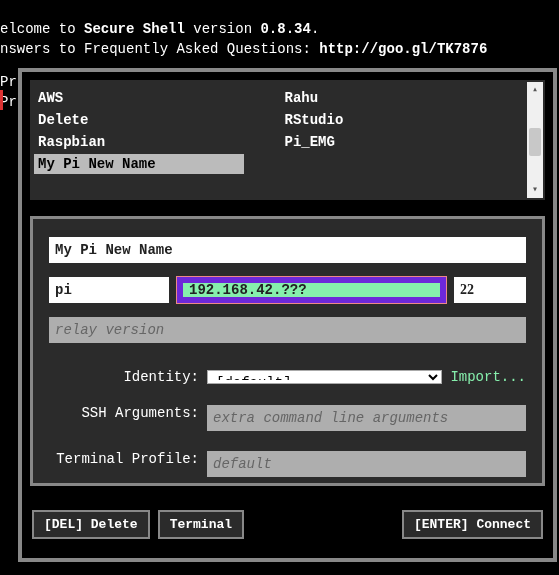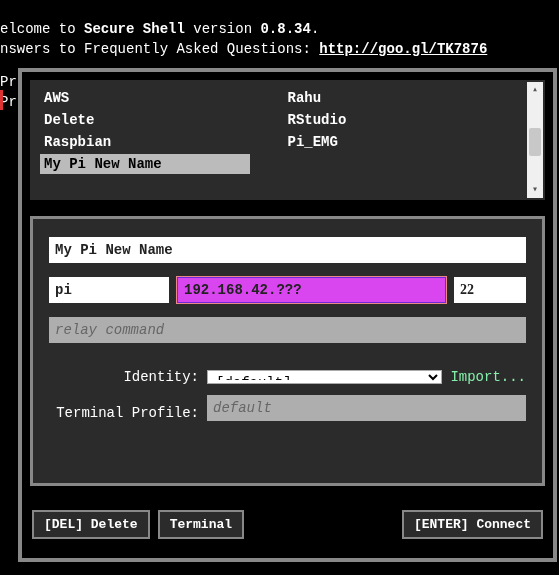--- a/index.html
+++ b/index.html
@@ -11,35 +11,35 @@
       width: 559px;
       height: 575px;
       overflow: hidden;
       position: relative;
     }
     .terminal-header {
       padding: 20px 0;
       line-height: 1.4;
     }
     .terminal-header .bold { font-weight: bold; }
-    .terminal-header a { color: #fff; font-weight: bold; text-decoration: underline; }
+    .terminal-header a { color: #fff; font-weight: bold; }
     .dialog {
       position: absolute;
       left: 18px;
       top: 68px;
       right: 2px;
       height: 494px;
       border: 4px solid #888;
       background: #000;
       padding: 8px;
     }
     .connections-pane {
       background: #2b2b2b;
       position: relative;
-      padding: 8px 22px 8px 10px;
+      padding: 8px 22px 8px 4px;
       height: 120px;
     }
     .conn-grid {
       display: grid;
       grid-template-columns: 1fr 1fr;
       gap: 2px 4px;
     }
     .conn-item {
       color: #fff;
       font-weight: bold;
@@ -99,24 +99,24 @@
       height: 26px;
     }
     .text-input::placeholder {
       color: #999;
       font-style: italic;
       font-weight: normal;
     }
     .row { display: flex; gap: 8px; margin-top: 14px; }
     .row:first-child { margin-top: 0; }
     .user-input { flex: 0 0 120px; }
-    .host-input { flex: 1; border: 1px solid #6d28d9; outline: 1px solid #e88; background:#d946ef; }
+    .host-input { flex: 1; border: 6px solid #6d28d9; outline: 1px solid #e88; background:#86efac; }
     .port-input { flex: 0 0 72px; font-family: Liberation Serif, serif; }
     .labeled-rows { margin-top: 26px; }
-    .labeled-row { display: flex; align-items: flex-end; gap: 8px; margin-top: 10px; }
+    .labeled-row { display: flex; align-items: flex-start; gap: 8px; margin-top: 20px; }
     .labeled-row label { width: 150px; text-align: right; color: #fff; }
     .select-wrap { flex: 1; display: flex; gap: 8px; align-items: center; }
     select.identity {
       flex: 1;
       background: #fff;
       border: 1px solid #aaa;
       font-family: inherit;
       font-size: 14px;
       padding: 3px 4px;
       height: 14px;
@@ -196,34 +196,38 @@
   <div class="form-pane">
     <div class="row">
       <input class="text-input" value="My Pi New Name" style="">
     </div>
     <div class="row">
       <input class="text-input user-input" value="pi" style="">
       <input class="text-input host-input" value="192.168.42.???" style="">
       <input class="text-input port-input" value="22" style="">
     </div>
     <div class="row">
-      <div class="readonly-field" style="background:#aeaeae;">relay command</div>
+      <div class="readonly-field" style="background:#aeaeae;">relay version</div>
     </div>
 
     <div class="labeled-rows">
       <div class="labeled-row">
         <label>Identity:</label>
         <div class="select-wrap">
           <select class="identity">
             <option>[default]</option>
           </select>
           <span class="import-link">Import...</span>
         </div>
       </div>
       <div class="labeled-row">
+        <label>SSH Arguments:</label>
+        <div class="readonly-field">extra command line arguments</div>
+      </div>
+      <div class="labeled-row">
         <label>Terminal Profile:</label>
         <div class="readonly-field">default</div>
       </div>
     </div>
   </div>
 
   <div class="button-row">
     <button class="btn">[DEL] Delete</button>
     <button class="btn">Terminal</button>
     <div class="spacer"></div>

